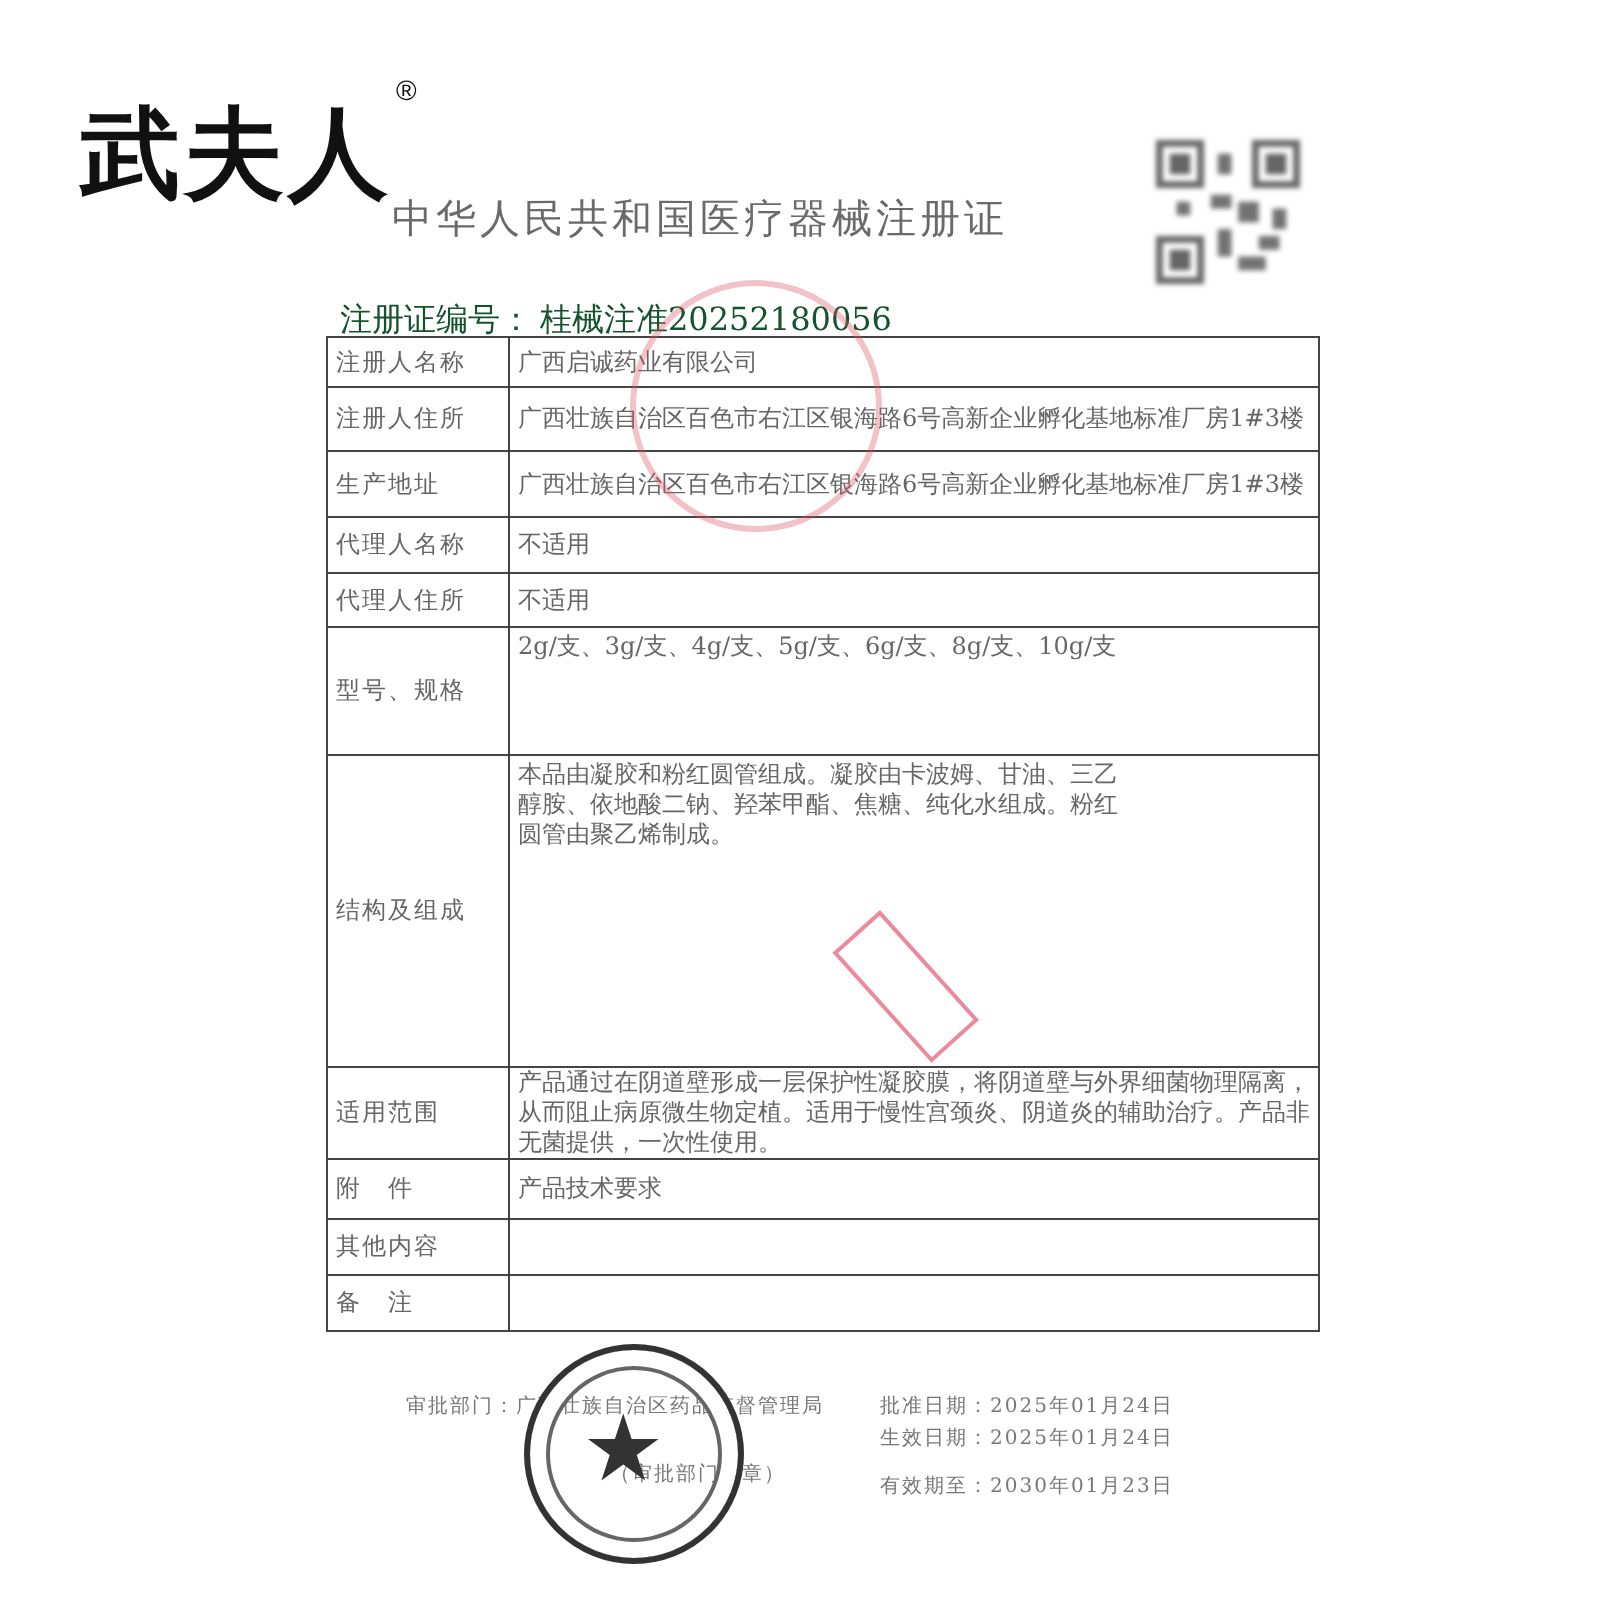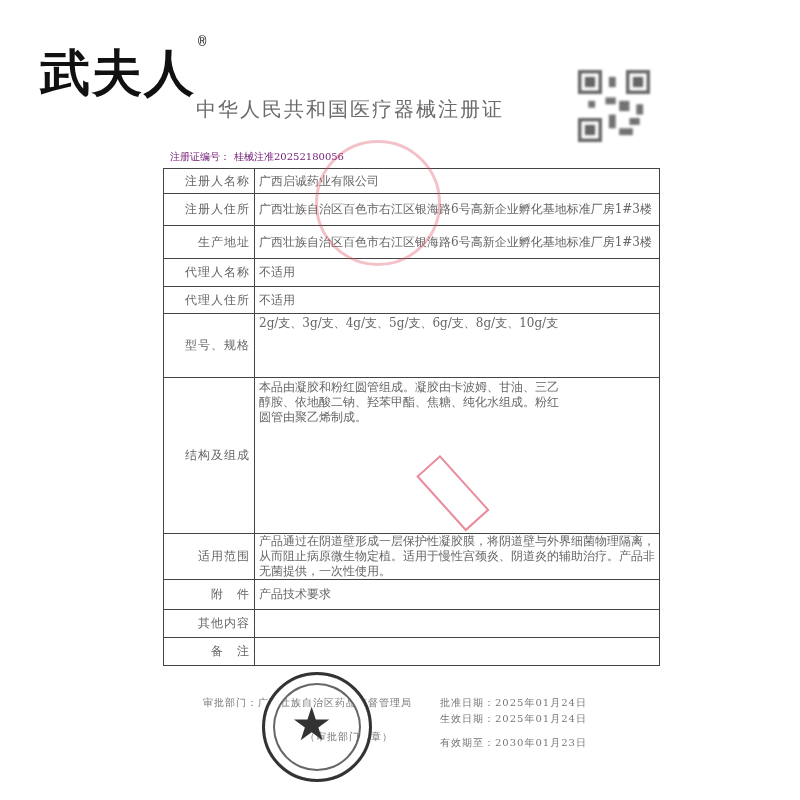--- a/index.html
+++ b/index.html
@@ -1,28 +1,28 @@
 <!DOCTYPE html>
 <html><head>
 <meta charset="utf-8">
 <style>
   html, body { margin:0; padding:0; }
   body { width:800px; height:800px; background:#ffffff; position:relative; overflow:hidden;
          font-family:"DejaVu Serif", "Liberation Serif", serif; color:#555; }
-  .brand { position:absolute; left:40px; top:52px; font-family:Liberation Mono, monospace;
+  .brand { position:absolute; left:40px; top:52px; font-family:Liberation Sans, sans-serif;
            font-weight:bold; font-size:50px; color:#111; letter-spacing:2px; line-height:1; }
   .brand sup { font-size:14px; position:relative; top:-26px; font-weight:normal; margin-left:2px; }
   .doc-title { position:absolute; left:196px; top:96px; font-size:20px; color:#6a6a6a; letter-spacing:2px; }
   .qr { position:absolute; left:572px; top:70px; width:84px; height:72px; filter:blur(1.2px); opacity:.75; }
-  .regno { position:absolute; left:170px; top:150px; font-size:10px; color:#701a75; }
+  .regno { position:absolute; left:170px; top:150px; font-size:16px; color:#14532d; }
   .regno span { margin-right:4px; }
   table.cert { position:absolute; left:163px; top:168px; width:497px; border-collapse:collapse;
                font-size:12px; color:#666; }
   table.cert td { border:1.5px solid #444; padding:0 4px; vertical-align:middle; }
-  table.cert td.lbl { width:82px; text-align:right; letter-spacing:1px; }
+  table.cert td.lbl { width:82px; text-align:left; letter-spacing:1px; }
   table.cert td.val { text-align:left; line-height:15px; }
   table.cert td.top { vertical-align:top; padding-top:2px; }
   .footer { position:absolute; font-size:10px; color:#777; letter-spacing:1px;text-align:center; }
   .stamp-red-round { position:absolute; left:315px; top:140px; width:120px; height:120px; border-radius:50%;
                      border:3px solid rgba(220,80,100,.35); }
   .stamp-red-rect { position:absolute; left:440px; top:455px; width:70px; height:28px;
                     border:2px solid rgba(220,60,90,.6); transform:rotate(48deg); transform-origin:left top; }
   .seal { position:absolute; left:262px; top:672px; width:104px; height:104px; border-radius:50%;
           border:3px solid #333; box-shadow: inset 0 0 0 8px #fff, inset 0 0 0 10px #666; }
   .seal .star { position:absolute; left:26px; top:22px; font-size:46px; color:#333; font-family:"DejaVu Sans",sans-serif; }

